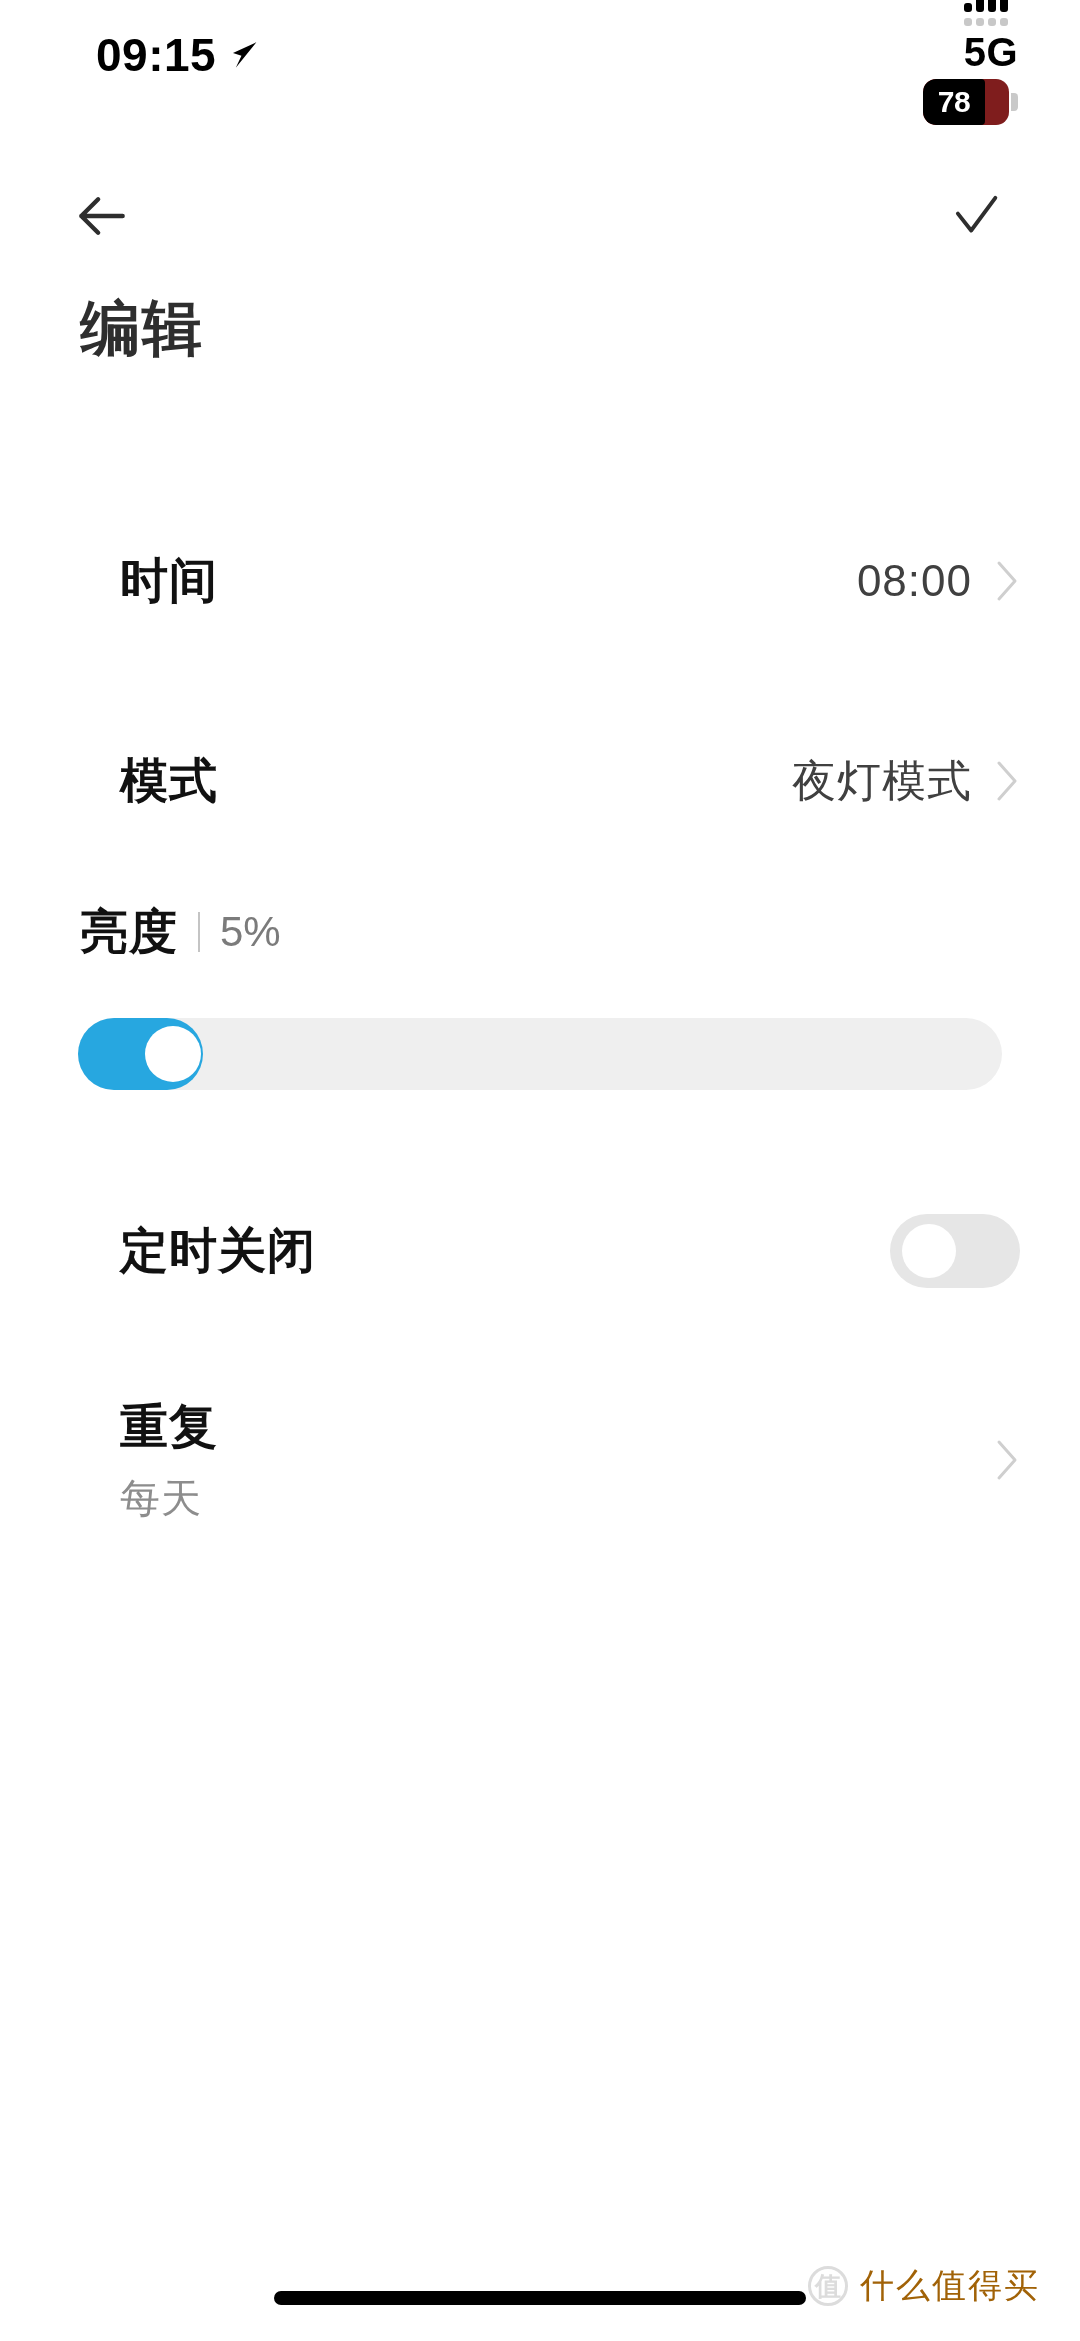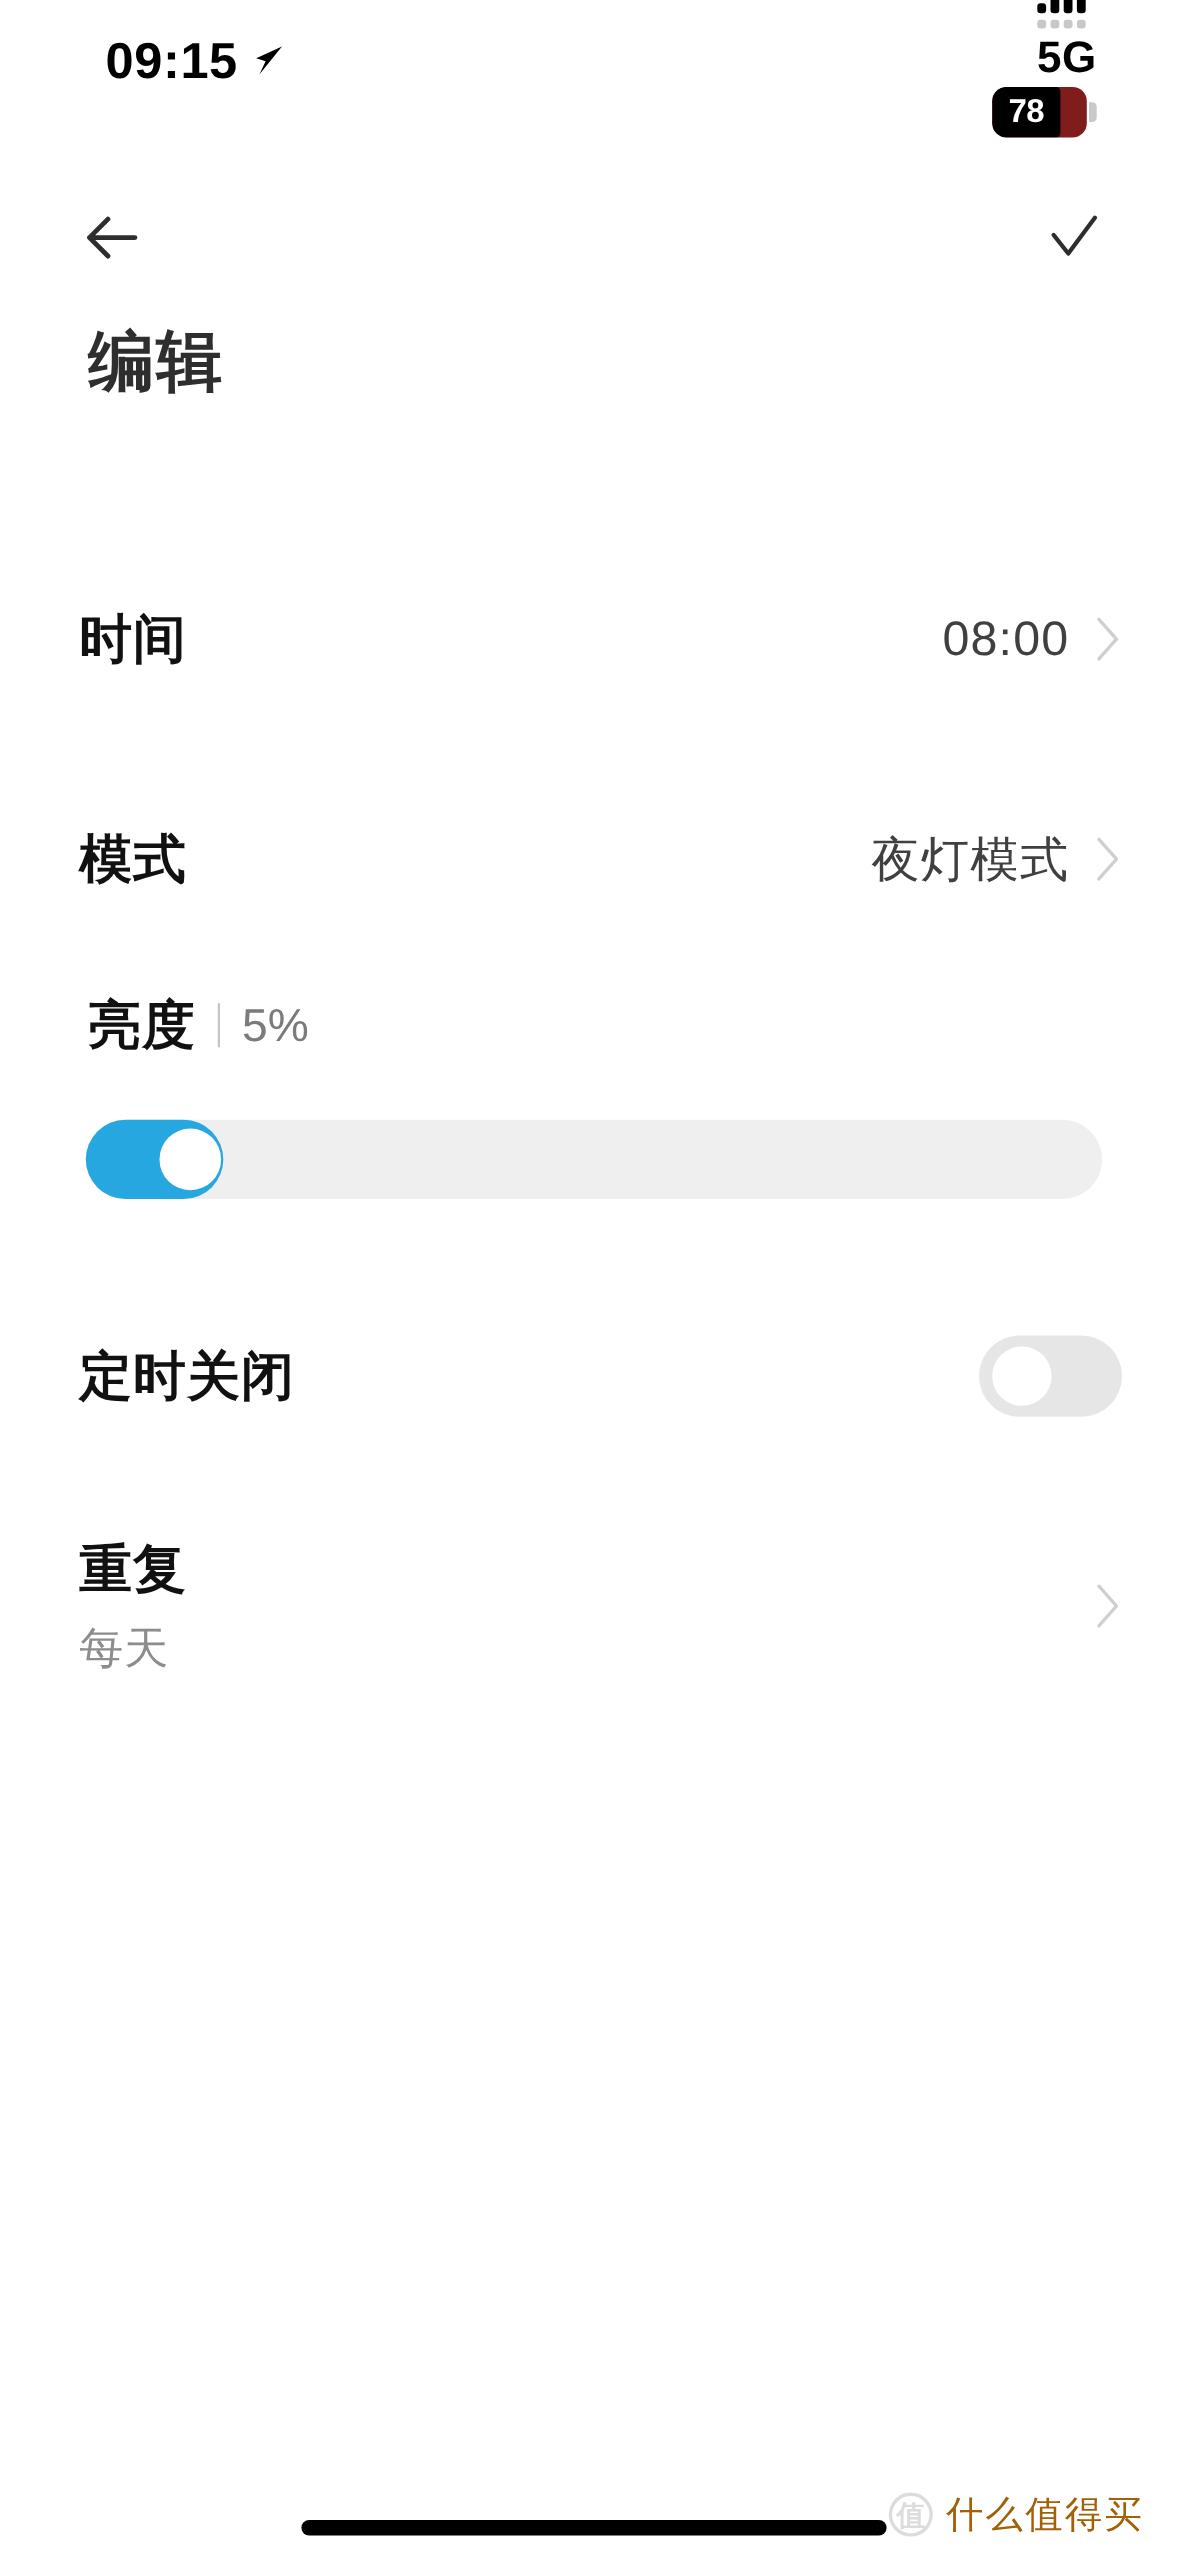--- a/index.html
+++ b/index.html
@@ -8,21 +8,21 @@
     background:#ffffff;
     font-family:"Liberation Sans","DejaVu Sans",sans-serif;
     overflow:hidden;
   }
   .screen { position:relative; width:1080px; height:2341px; background:#fff; }
 
   
   .statusbar {
     position:absolute; left:0; top:0; width:1080px; height:110px;
     display:flex; align-items:center; justify-content:space-between;
-    padding:0 83px 0 96px;
+    padding:0 62px 0 96px;
   }
   .sb-left { display:flex; align-items:center; gap:12px; }
   .sb-time { font-size:46px; font-weight:700; color:#000; letter-spacing:0.5px; }
   .loc-arrow { width:34px; height:34px; display:block; }
   .sb-right { display:flex; align-items:flex-end; gap:4px;flex-direction:column; }
 
   .signal { position:relative; width:54px; height:40px; }
   .signal .bars { position:absolute; left:0; bottom:14px; display:flex; align-items:flex-end; gap:4px; height:28px; }
   .signal .bars i { display:block; width:8px; background:#000; border-radius:3px; }
   .signal .bars i:nth-child(1){ height:9px; }
@@ -64,21 +64,21 @@
   
   .page-title {
     position:absolute; left:80px; top:296px;
     font-size:60px; font-weight:700; color:#2e2e2e; line-height:1.1;
     letter-spacing:2px;
   }
 
   
   .row {
     position:absolute; left:0; width:1080px;
-    padding:0 60px 0 72px;
+    padding:0 60px 0 120px;
     display:flex; align-items:center; justify-content:space-between;
   }
   .row-label {
     font-size:48px; font-weight:700; color:#111; letter-spacing:1px;
   }
   .row-right { display:flex; align-items:center; gap:22px; }
   .row-value { font-size:44px; color:#404040; letter-spacing:1px; }
   .chev { width:26px; height:44px; display:block; }
 
   #row-time   { top:536px; height:90px; }

